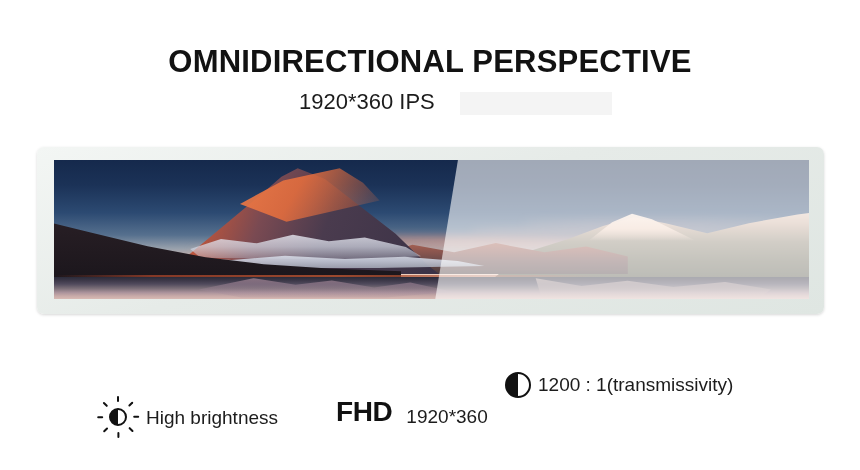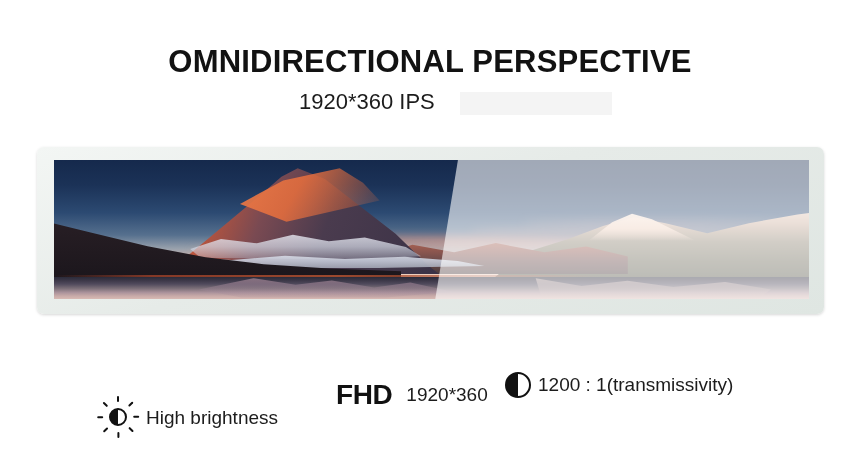--- a/index.html
+++ b/index.html
@@ -234,21 +234,21 @@
     width: 860px;
     height: 62px;
   }
   .feature {
     position: absolute;
     display: flex;
     align-items: center;
     height: 54px;
   }
   .feature-brightness { left: 96px; top: 2px; margin-top: 36px; }
-  .feature-fhd       { left: 336px; top: 16px; }
+  .feature-fhd       { left: 336px; top: 22px; align-items: flex-end; }
   .feature-contrast  { left: 505px; top: 6px; }
 
   .icon-sun {
     position: relative;
     width: 44px;
     height: 44px;
     flex: 0 0 44px;
   }
   .icon-sun .disc {
     position: absolute;

